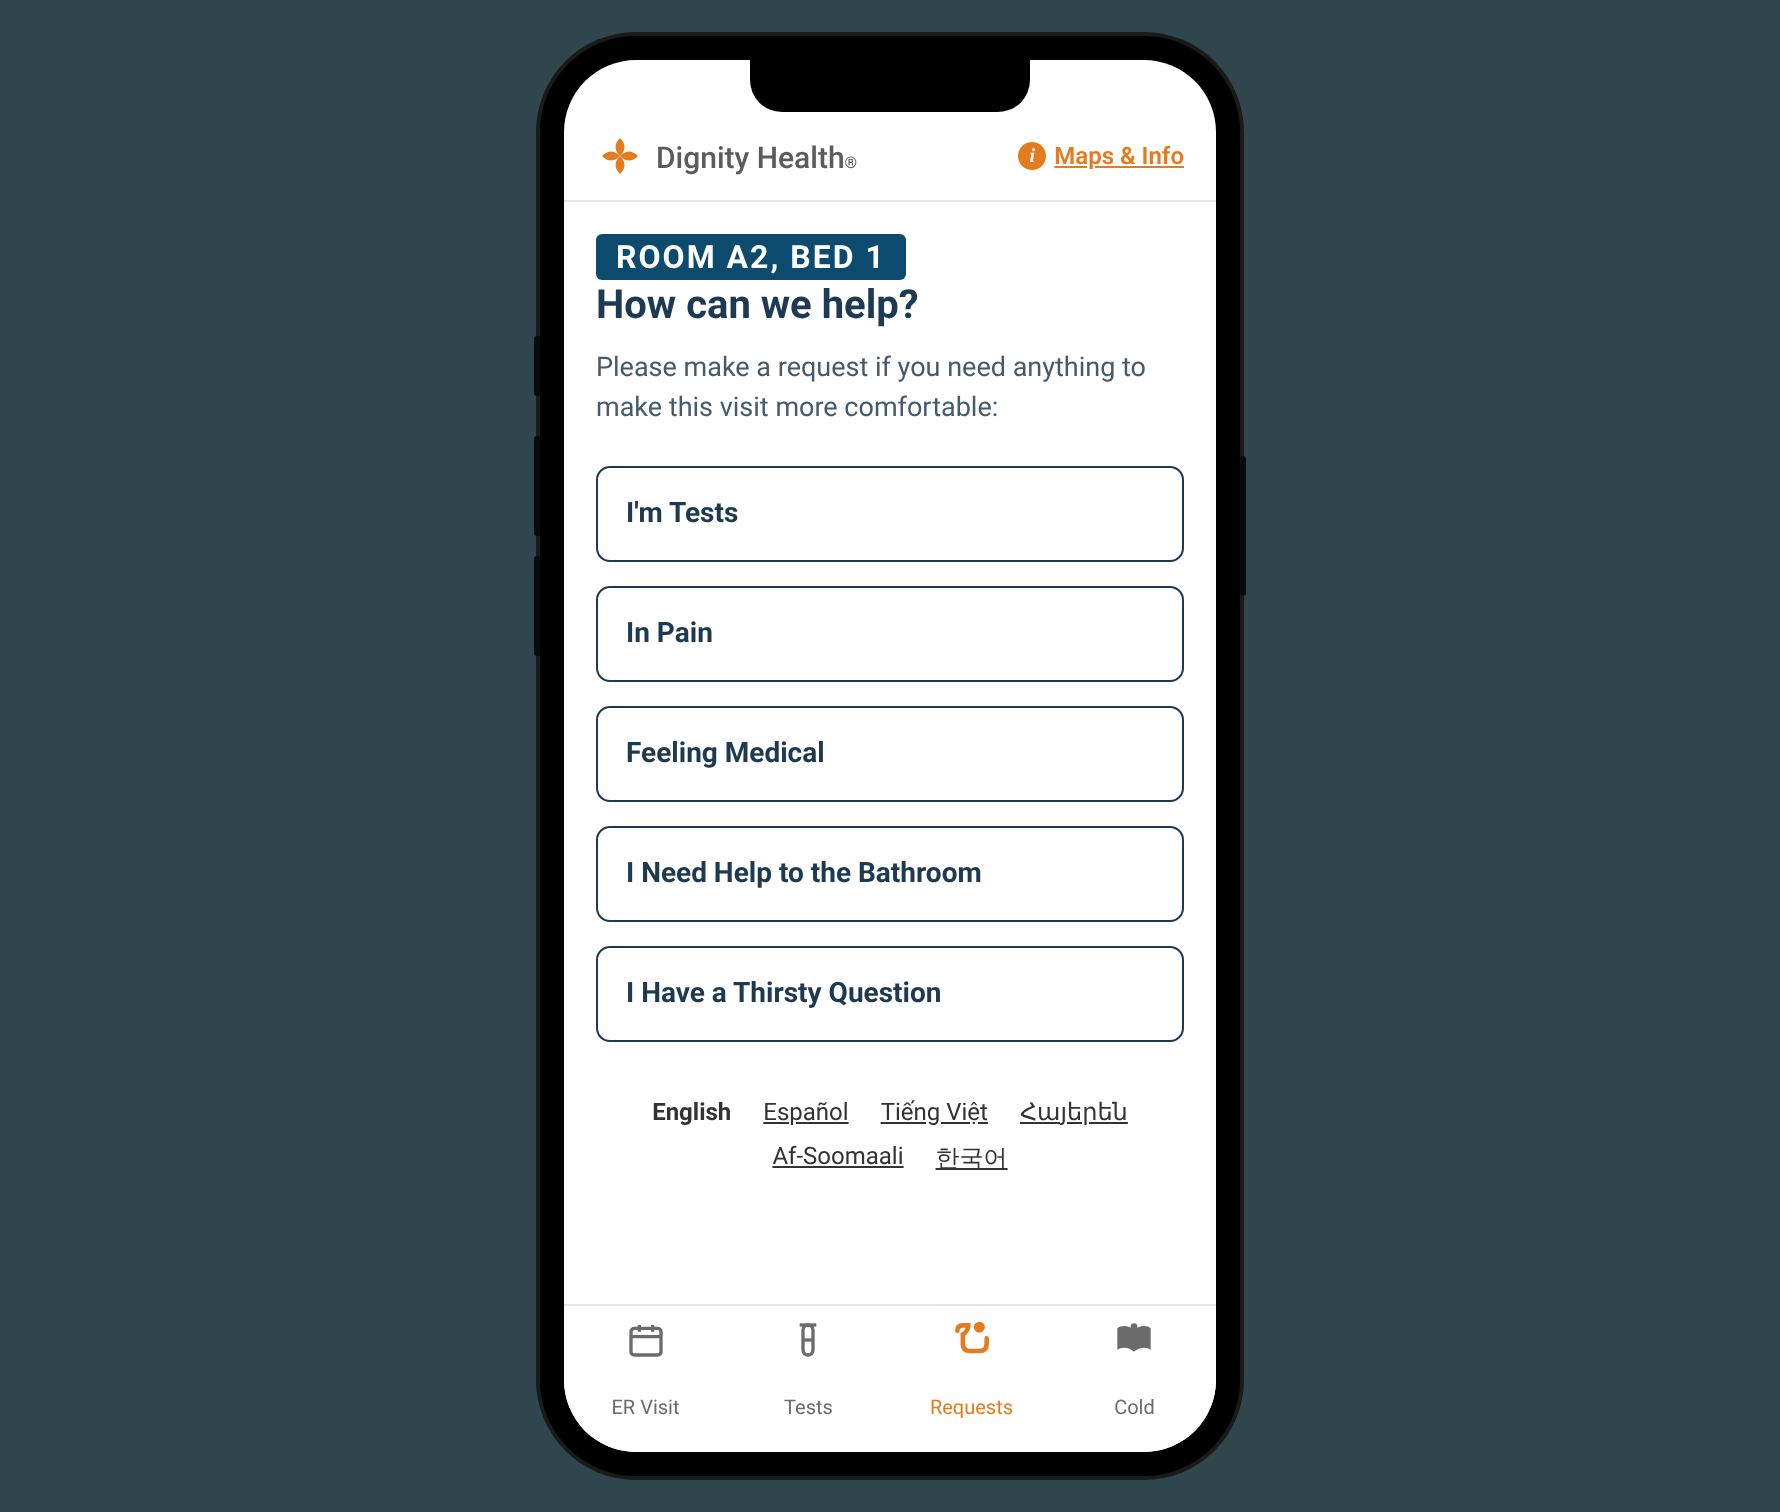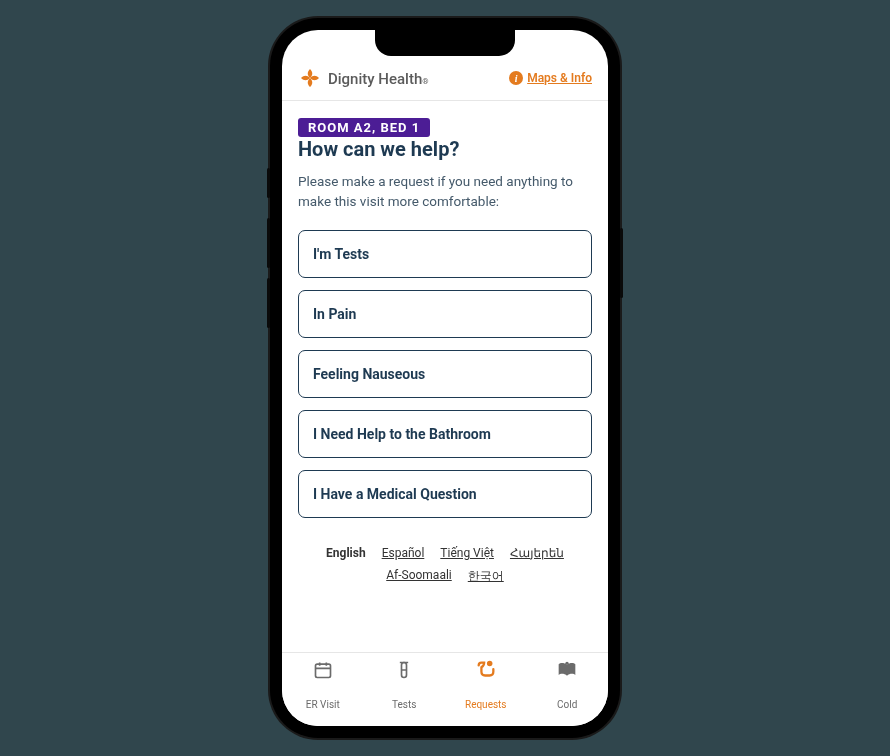--- a/index.html
+++ b/index.html
@@ -98,23 +98,23 @@
     font-family: Georgia, serif;
     font-style: italic;
   }
   .content {
     flex: 1;
     overflow-y: auto;
     padding: 16px;
   }
   .room-badge {
     display: inline-block;
-    background: #4c1d95;
+    background: #0c4a6e;
     color: #fff;
-    font-size: 13px;
+    font-size: 16px;
     font-weight: 700;
     letter-spacing: 1px;
     padding: 2px 10px;
     border-radius: 3px;
   }
   .title {
     color: #1e3a52;
     font-size: 20px;
     font-weight: 700;
     margin-top: 0;
@@ -226,23 +226,23 @@
     </div>
 
     <div class="content">
       <span class="room-badge">ROOM A2, BED 1</span>
       <h1 class="title">How can we help?</h1>
       <p class="subtitle">Please make a request if you need anything to make this visit more comfortable:</p>
 
       <div class="options" id="options-container">
           <button class="option-btn">I'm Tests</button>
           <button class="option-btn">In Pain</button>
-          <button class="option-btn">Feeling Nauseous</button>
+          <button class="option-btn">Feeling Medical</button>
           <button class="option-btn">I Need Help to the Bathroom</button>
-          <button class="option-btn">I Have a Medical Question</button>
+          <button class="option-btn">I Have a Thirsty Question</button>
         </div>
 
       <div class="lang-row" id="lang-container">
           <span class="lang active">English</span>
           <span class="lang">Español</span>
           <span class="lang">Tiếng Việt</span>
           <span class="lang">Հայերեն</span>
           <span class="lang">Af-Soomaali</span>
           <span class="lang">한국어</span>
         </div>

